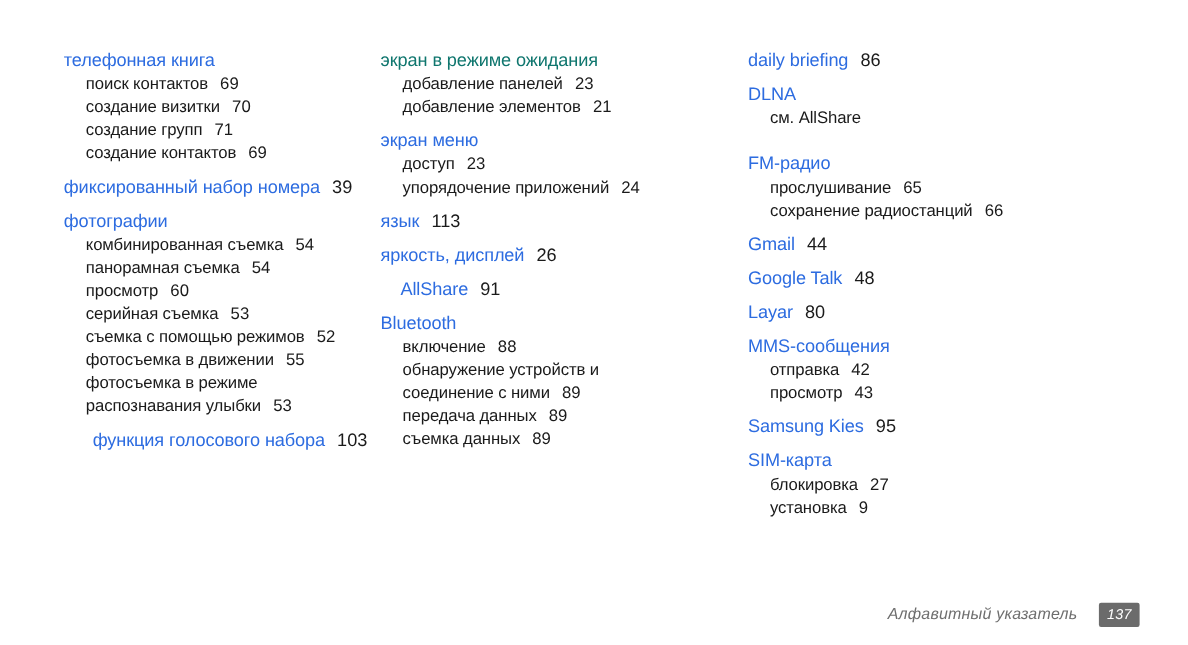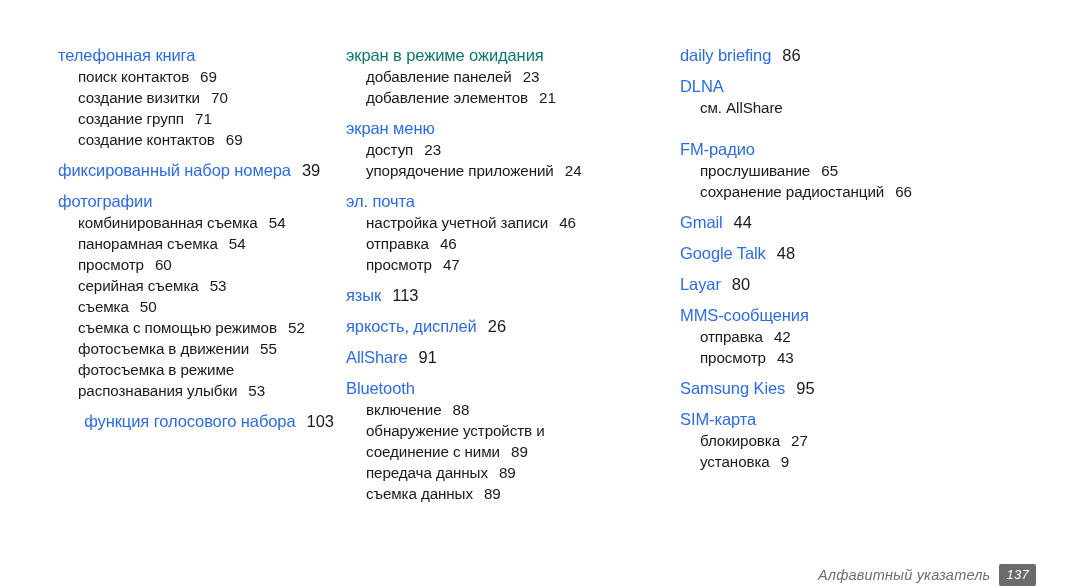--- a/index.html
+++ b/index.html
@@ -75,24 +75,24 @@
     margin-left: 11px;
     letter-spacing: 0;
   }
   
   .sub.cont { }
 
   
   .footer {
     position: absolute;
     right: 44px;
-    bottom: 0;
+    bottom: 16px;
     display: flex;
     align-items: center;
-    gap: 9px;
+    gap: 20px;
   }
   .footer-label {
     font-family: "Liberation Sans", "DejaVu Sans", sans-serif;
     font-style: italic;
     font-size: 14.5px;
     color: #6e6e6e;
     letter-spacing: 0.2px;
     white-space: nowrap;
   }
   .footer-badge {
@@ -122,21 +122,20 @@
         </div>
         <div class="entry">
           <a class="heading" href="#" style="text-decoration: none; color: rgb(45, 108, 224);"><span>фиксированный набор номера</span><span class="num" style="color: rgb(26, 26, 26);">39</span></a>
         </div>
         <div class="entry">
           <a class="heading" href="#" style="text-decoration: none; color: rgb(45, 108, 224);"><span>фотографии</span></a>
           <div class="sub"><span>комбинированная съемка</span><span class="num">54</span></div>
           <div class="sub"><span>панорамная съемка</span><span class="num">54</span></div>
           <div class="sub"><span>просмотр</span><span class="num">60</span></div>
           <div class="sub"><span>серийная съемка</span><span class="num">53</span></div>
-          <div class="sub"><span>съемка</span><span class="num">50</span></div>
           <div class="sub"><span>съемка с помощью режимов</span><span class="num">52</span></div>
           <div class="sub"><span>фотосъемка в движении</span><span class="num">55</span></div>
           <div class="sub cont"><span>фотосъемка в режиме</span></div>
           <div class="sub"><span>распознавания улыбки</span><span class="num">53</span></div>
         </div>
         <div class="entry">
           <a class="heading" href="#" style="text-decoration: none; color: rgb(45, 108, 224); text-align: right;"><span>функция голосового набора</span><span class="num" style="color: rgb(26, 26, 26);">103</span></a>
         </div>
       </div>
     <div class="column col-2">
@@ -144,33 +143,27 @@
           <a class="heading" href="#" style="text-decoration: none; color: #0f766e;"><span>экран в режиме ожидания</span></a>
           <div class="sub"><span>добавление панелей</span><span class="num">23</span></div>
           <div class="sub"><span>добавление элементов</span><span class="num">21</span></div>
         </div>
         <div class="entry">
           <a class="heading" href="#" style="text-decoration: none; color: rgb(45, 108, 224);"><span>экран меню</span></a>
           <div class="sub"><span>доступ</span><span class="num">23</span></div>
           <div class="sub"><span>упорядочение приложений</span><span class="num">24</span></div>
         </div>
         <div class="entry">
-          <a class="heading" href="#" style="text-decoration: none; color: rgb(45, 108, 224);"><span>эл. почта</span></a>
-          <div class="sub"><span>настройка учетной записи</span><span class="num">46</span></div>
-          <div class="sub"><span>отправка</span><span class="num">46</span></div>
-          <div class="sub"><span>просмотр</span><span class="num">47</span></div>
-        </div>
-        <div class="entry">
           <a class="heading" href="#" style="text-decoration: none; color: rgb(45, 108, 224);"><span>язык</span><span class="num" style="color: rgb(26, 26, 26);">113</span></a>
         </div>
         <div class="entry">
           <a class="heading" href="#" style="text-decoration: none; color: rgb(45, 108, 224);"><span>яркость, дисплей</span><span class="num" style="color: rgb(26, 26, 26);">26</span></a>
         </div>
         <div class="entry">
-          <a class="heading" href="#" style="text-decoration: none; color: rgb(45, 108, 224);"><span>AllShare</span><span class="num" style="color: rgb(26, 26, 26);">91</span></a>
+          <a class="heading" href="#" style="text-decoration: none; color: rgb(45, 108, 224); margin-left: 18px;"><span>AllShare</span><span class="num" style="color: rgb(26, 26, 26);">91</span></a>
         </div>
         <div class="entry">
           <a class="heading" href="#" style="text-decoration: none; color: rgb(45, 108, 224);"><span>Bluetooth</span></a>
           <div class="sub"><span>включение</span><span class="num">88</span></div>
           <div class="sub cont"><span>обнаружение устройств и</span></div>
           <div class="sub"><span>соединение с ними</span><span class="num">89</span></div>
           <div class="sub"><span>передача данных</span><span class="num">89</span></div>
           <div class="sub"><span>съемка данных</span><span class="num">89</span></div>
         </div>
       </div>

